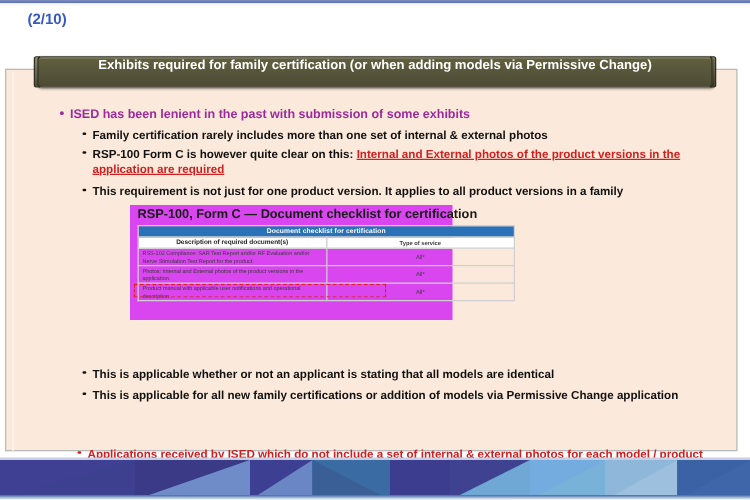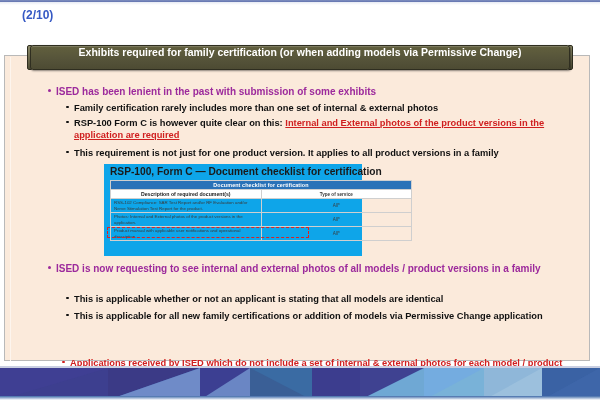--- a/index.html
+++ b/index.html
@@ -43,21 +43,21 @@
   .l1{font-size:10px;font-weight:bold;color:#9c2a9c;line-height:1.28;}
   .l2{font-size:9.3px;font-weight:bold;color:#111111;line-height:1.3;}
   .l2.red{color:#d01f1f;}
   .dot1{position:absolute;left:0;top:3px;width:3px;height:3px;border-radius:50%;background:#9c2a9c;}
   .dot2{position:absolute;left:0;top:3.5px;width:2.6px;height:2.6px;border-radius:50%;background:#111;}
   .dot2.red{background:#d01f1f;}
   .bul .txt{display:block;padding-left:8px;}
   .ul-red{color:#d01f1f;text-decoration:underline;}
 
   
-  .card{position:absolute;left:104px;top:164px;width:258px;height:92px;background:#0ea5e9;}
+  .card{position:absolute;left:104px;top:164px;width:258px;height:92px;background:#d946ef;}
   .card-title{font-size:10.2px;font-weight:bold;color:#1a1a1a;padding:2px 0 3px 6px;white-space:nowrap;}
   table.chk{border-collapse:collapse;width:302px;margin-left:6px;table-layout:fixed;}
   table.chk th,table.chk td{border:1px solid #cfcfcf;padding:1px 3px;vertical-align:middle;}
   .thbar{background:#2a72b8;color:#ffffff;font-size:5.4px;font-weight:bold;text-align:center;
     letter-spacing:.1px;padding:3px 0;border:1px solid #2a72b8;}
   .th2{font-size:5.2px;font-weight:bold;color:#222;text-align:center;background:#fff;padding:4px 0;}
   .cellL{font-size:4.4px;color:#3a3a3a;line-height:1.25;}
   .cellR{font-size:4.6px;color:#3a3a3a;text-align:center;width:64px;}
   .hl{position:absolute;left:107px;top:227px;width:202px;height:11px;
     border:1.4px dashed #e02020;border-radius:1px;box-sizing:border-box;pointer-events:none;}
@@ -131,24 +131,20 @@
       </tr>
       <tr>
         <td class="cellL">Product manual with applicable user notifications and operational description.</td>
         <td class="cellR">All*</td>
       </tr>
     </tbody>
       </table>
   </div>
   <div class="hl"></div>
 
-  <div class="bul l1" style="left:48px;top:263px;width:505px;">
-    <span class="dot1"></span>
-    <span class="txt">ISED is now requesting to see internal and external photos of all models / product versions in a family</span>
-  </div>
 
   <div class="bul l2" style="left:66px;top:293px;width:505px;">
     <span class="dot2"></span>
     <span class="txt">This is applicable whether or not an applicant is stating that all models are identical</span>
   </div>
 
   <div class="bul l2" style="left:66px;top:310px;width:515px;">
     <span class="dot2"></span>
     <span class="txt">This is applicable for all new family certifications or addition of models via Permissive Change application</span>
   </div>

